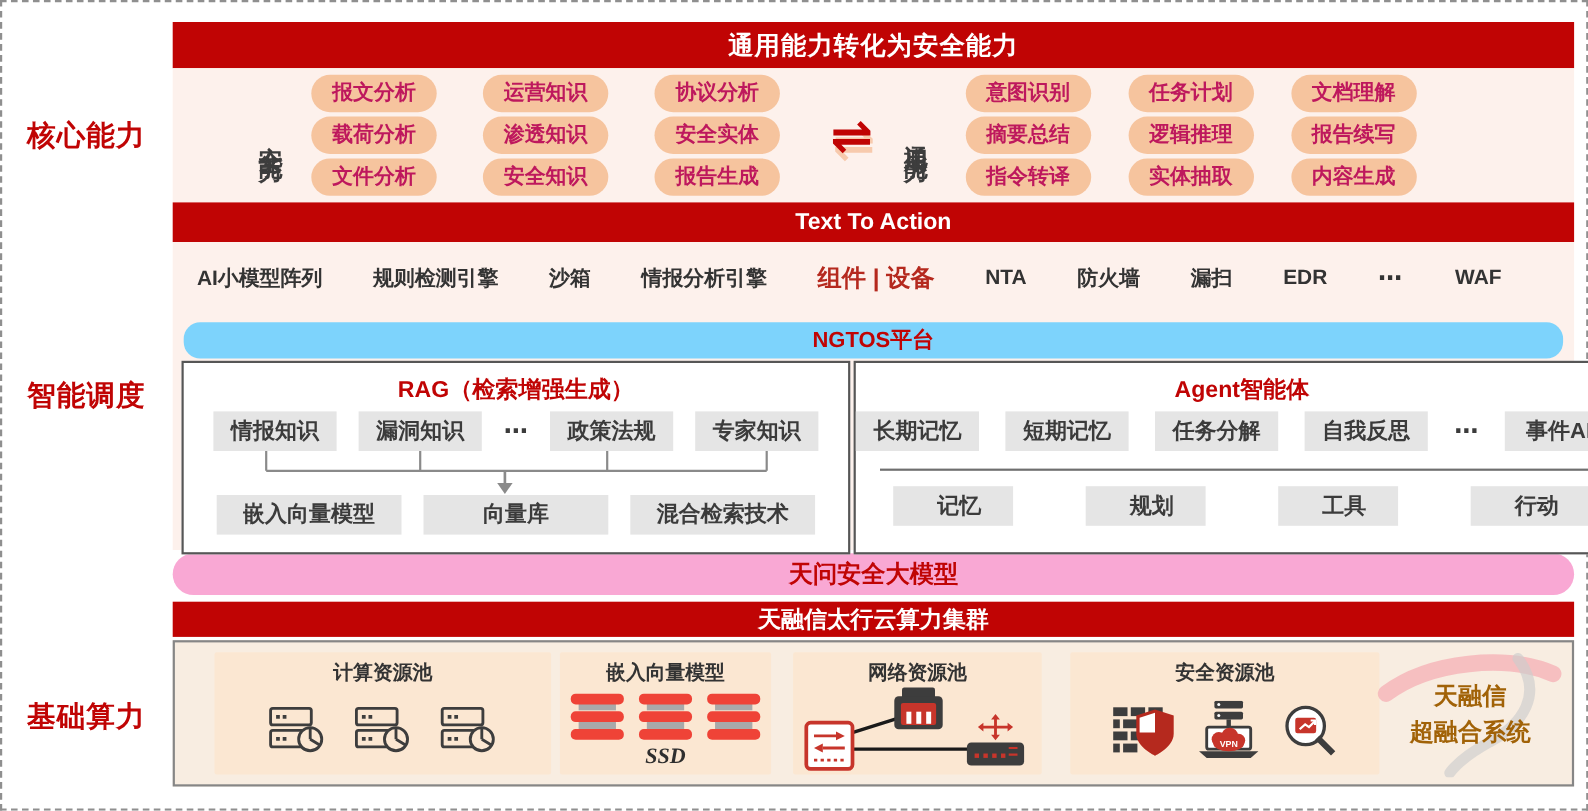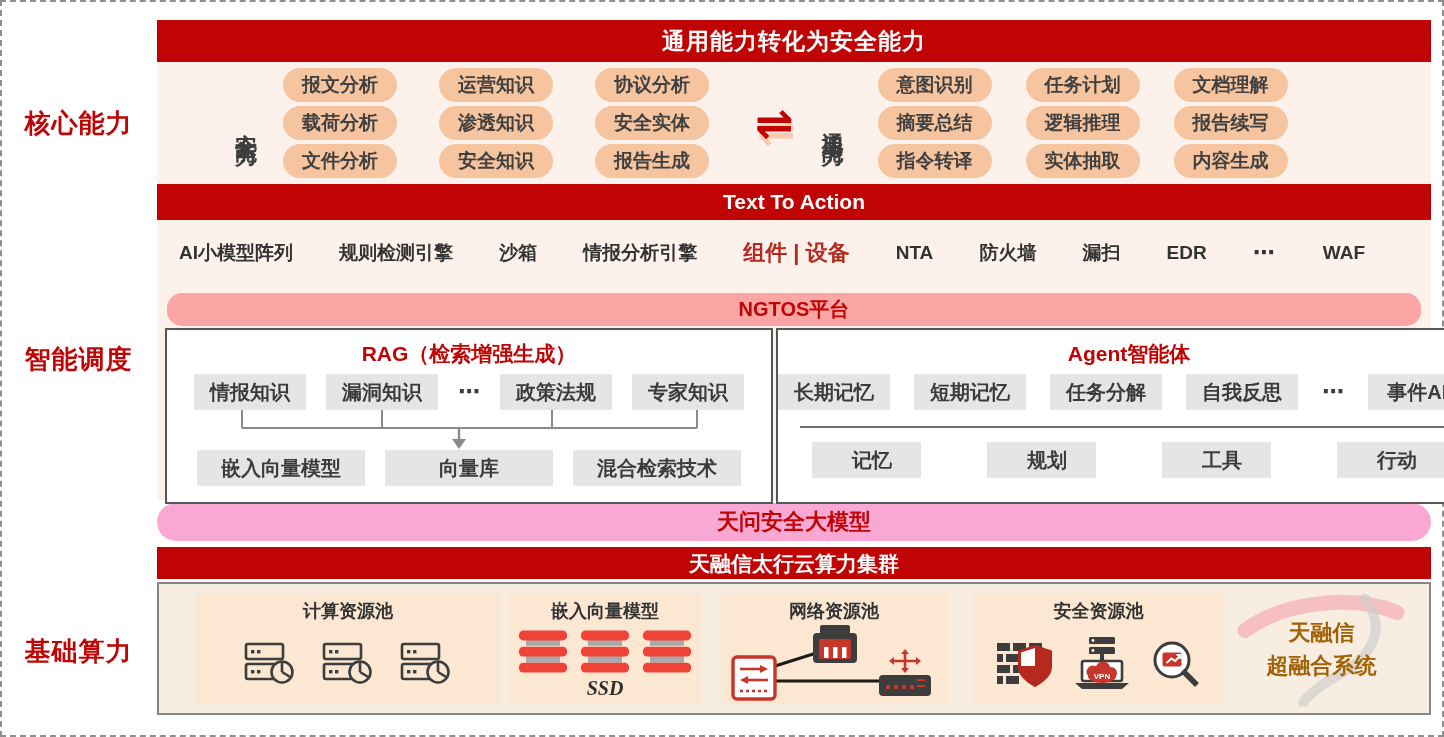--- a/index.html
+++ b/index.html
@@ -16,30 +16,30 @@
   .redbar{background:#c00404;color:#fff;text-align:center;font-weight:700;}
   .hdr{margin-top:18px;height:42px;line-height:42px;font-size:23px;letter-spacing:1px;}
   .tta{height:36px;line-height:36px;font-size:21px;}
 
   
   .caps{height:122px;background:#fdf1ec;display:flex;align-items:center;padding:0 0 0 78px;box-sizing:border-box;}
   .vlabel{writing-mode:vertical-rl;text-orientation:upright;font-size:22px;font-weight:700;color:#3d3d3d;letter-spacing:4px;line-height:1;height:112px;text-align:center;}
   .tagcols{display:flex;gap:42px;margin-left:26px;}
   .tagcols.right{gap:34px;margin-left:34px;}
   .tagcol{display:flex;flex-direction:column;gap:4px;}
-  .tag{width:114px;height:34px;line-height:34px;border-radius:17px;background:#f6c49e;color:#404040;font-size:19px;font-weight:600;text-align:center;}
+  .tag{width:114px;height:34px;line-height:34px;border-radius:17px;background:#f6c49e;color:#be185d;font-size:19px;font-weight:600;text-align:center;}
   .exchange{font-size:46px;font-weight:700;color:#c00404;margin:0 28px 0 46px;line-height:1;text-shadow:2px 7px 0 rgba(242,169,122,.55);}
 
   
   .sched-bg{background:#fdf1ec;height:280px;box-sizing:border-box;}
   .comp-row{height:66px;display:flex;align-items:center;justify-content:space-between;padding:0 66px 6px 22px;}
   .comp{font-size:19px;font-weight:600;color:#333;}
   .comp.divider{color:#b5291e;font-size:22px;font-weight:800;}
   .comp.dots{font-size:22px;color:#333;letter-spacing:2px;}
-  .ngtos{height:33px;line-height:33px;margin:1px 10px 2px 10px;border-radius:15px;background:#fca5a5;text-align:center;color:#c00404;font-size:20px;font-weight:800;}
+  .ngtos{height:33px;line-height:33px;margin:1px 10px 2px 10px;border-radius:15px;background:#7dd3fc;text-align:center;color:#c00404;font-size:20px;font-weight:800;}
   .boxes{display:flex;gap:3px;margin:2px 7px 0 8px;}
   .wbox{background:#fff;border:2px solid #565656;height:172px;box-sizing:content-box;}
   .wbox.rag{width:624px;}
   .wbox.agent{flex:1;}
   .box-title{margin-top:10px;text-align:center;font-size:21px;font-weight:800;color:#c00404;}
   .grow-row{display:flex;justify-content:center;align-items:center;gap:20px;margin-top:6px;}
   .gbox{background:#e5e5e5;color:#3b3b3b;font-size:20px;font-weight:700;text-align:center;height:36px;line-height:36px;padding:0 14px;min-width:84px;}
   .gbox.wide{min-width:140px;}
   .gbox.mod{min-width:70px;padding-left:25px;}
   .dots2{font-size:22px;font-weight:700;color:#3b3b3b;}
@@ -52,21 +52,21 @@
   .clusterbar{margin-top:6px;height:32px;line-height:33px;font-size:21px;}
 
   
   .panel{margin-top:3px;height:133px;box-sizing:border-box;border:2px solid #868686;background:#f8ede1;display:flex;padding:9px 10px 9px 36px;gap:0;}
   .pool{background:#fbe7d2;border-radius:2px;display:flex;flex-direction:column;align-items:center;}
   .pool-title{margin-top:6px;font-size:18px;font-weight:700;color:#333;}
   .pool-icons{display:flex;align-items:center;justify-content:center;gap:26px;flex:1;}
   .pool.p-compute{width:306px;}
   .pool.p-storage{width:192px;margin-left:8px;}
   .pool.p-network{width:226px;margin-left:20px;}
-  .pool.p-security{width:251px;margin-left:26px;}
+  .pool.p-security{width:281px;margin-left:26px;}
   .pool.p-storage .pool-icons{gap:12px;}
   .pool.p-security .pool-icons{gap:18px;}
   .ssd{font-family:"Liberation Serif","DejaVu Serif",serif;font-style:italic;font-weight:700;font-size:20px;color:#2e2e2e;margin:-4px 0 4px 0;}
   .hyper{position:relative;flex:1;display:flex;align-items:center;justify-content:center;}
   .hyper-text{position:relative;z-index:1;text-align:center;font-size:22px;font-weight:700;color:#a16207;line-height:1.5;}
   .swoosh{position:absolute;left:50%;top:50%;transform:translate(-50%,-52%);z-index:0;}
 </style>
 </head>
 <body>
 

